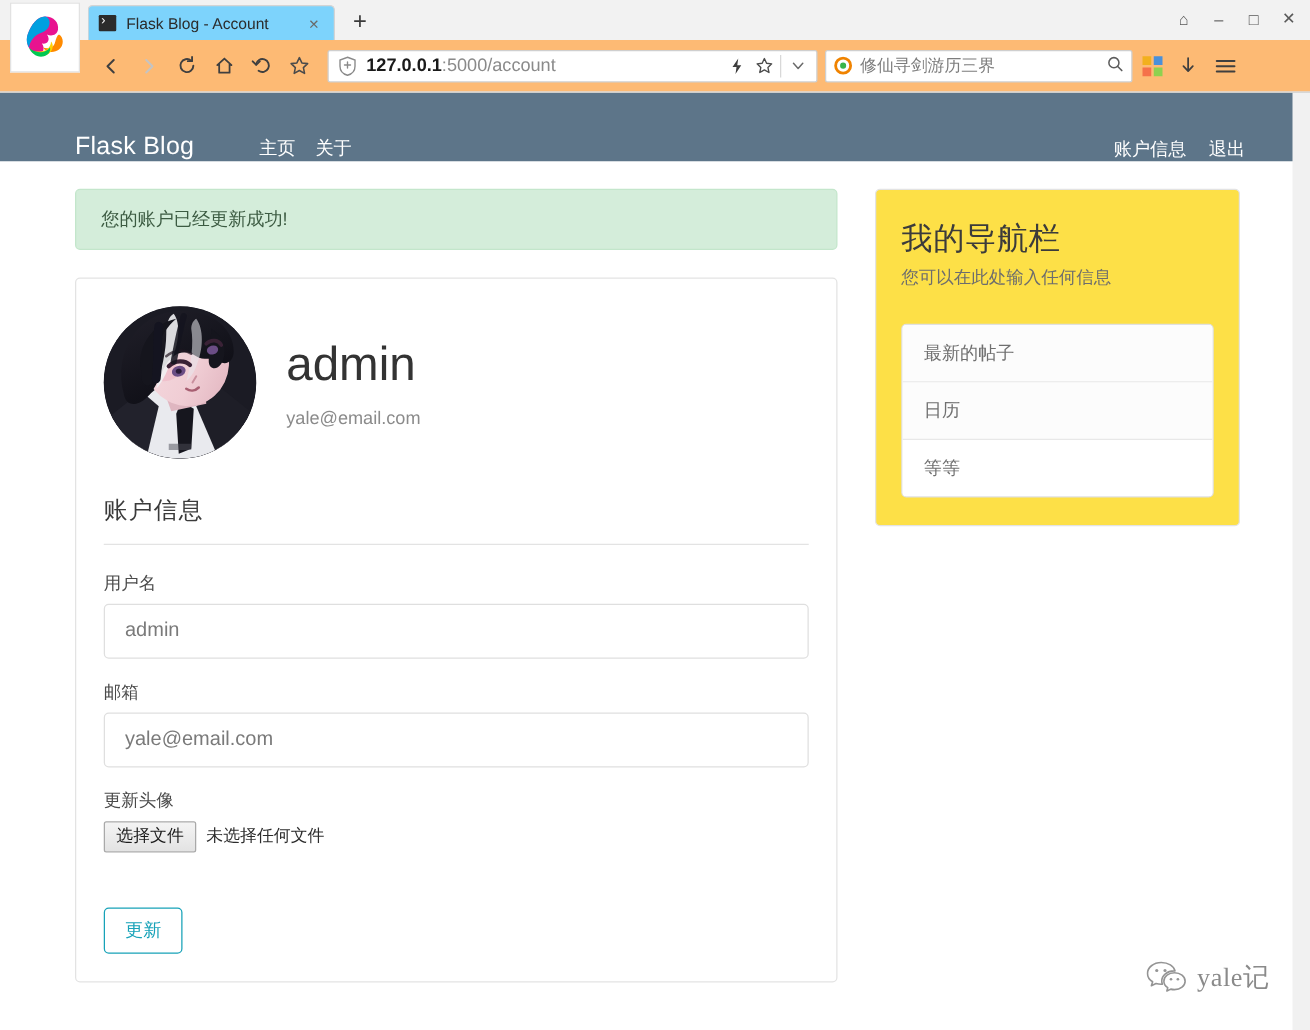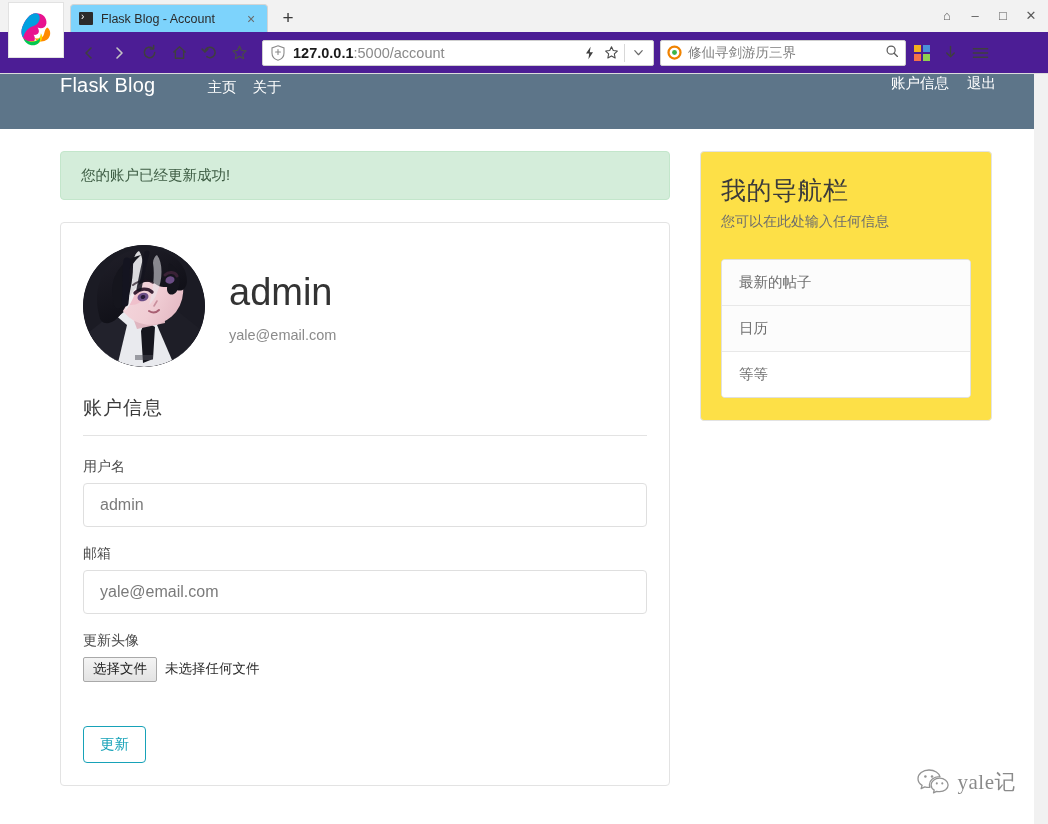--- a/index.html
+++ b/index.html
@@ -88,21 +88,21 @@
   }
   .winctl span {
     width: 26px; height: 22px;
     display: flex; align-items: center; justify-content: center;
     color: #5a5a5a; font-size: 13px;
   }
 
   
   .navbar-chrome {
     height: 42px;
-    background: #4c1d95;
+    background: #fdba74;
     display: flex; align-items: center;
     padding-left: 74px; padding-right: 24px;
     gap: 0px;
     flex: 0 0 42px;
     border-bottom: 1px solid #dcdcdc;
   }
   .navbtn {
     width: 30px; height: 30px;
     display: flex; align-items: center; justify-content: center;
     color: #4a4a4a;
@@ -167,21 +167,21 @@
   
   .page {
     flex: 1 1 auto;
     background: #ffffff;
     overflow: hidden;
     position: relative;
   }
 
   .site-nav {
     height: 55px;
-    display: flex; align-items: flex-start;
+    display: flex; align-items: flex-end;
     padding: 0 0 0 60px;
   }
   .brand {
     font-size: 20px; color: #ffffff;
     margin-right: 36px;
     letter-spacing: 0.2px;
   }
   .site-nav-left { display: flex; align-items: baseline; gap: 16px; }
   .nav-link {
     font-size: 14.5px; color: #ffffff;

